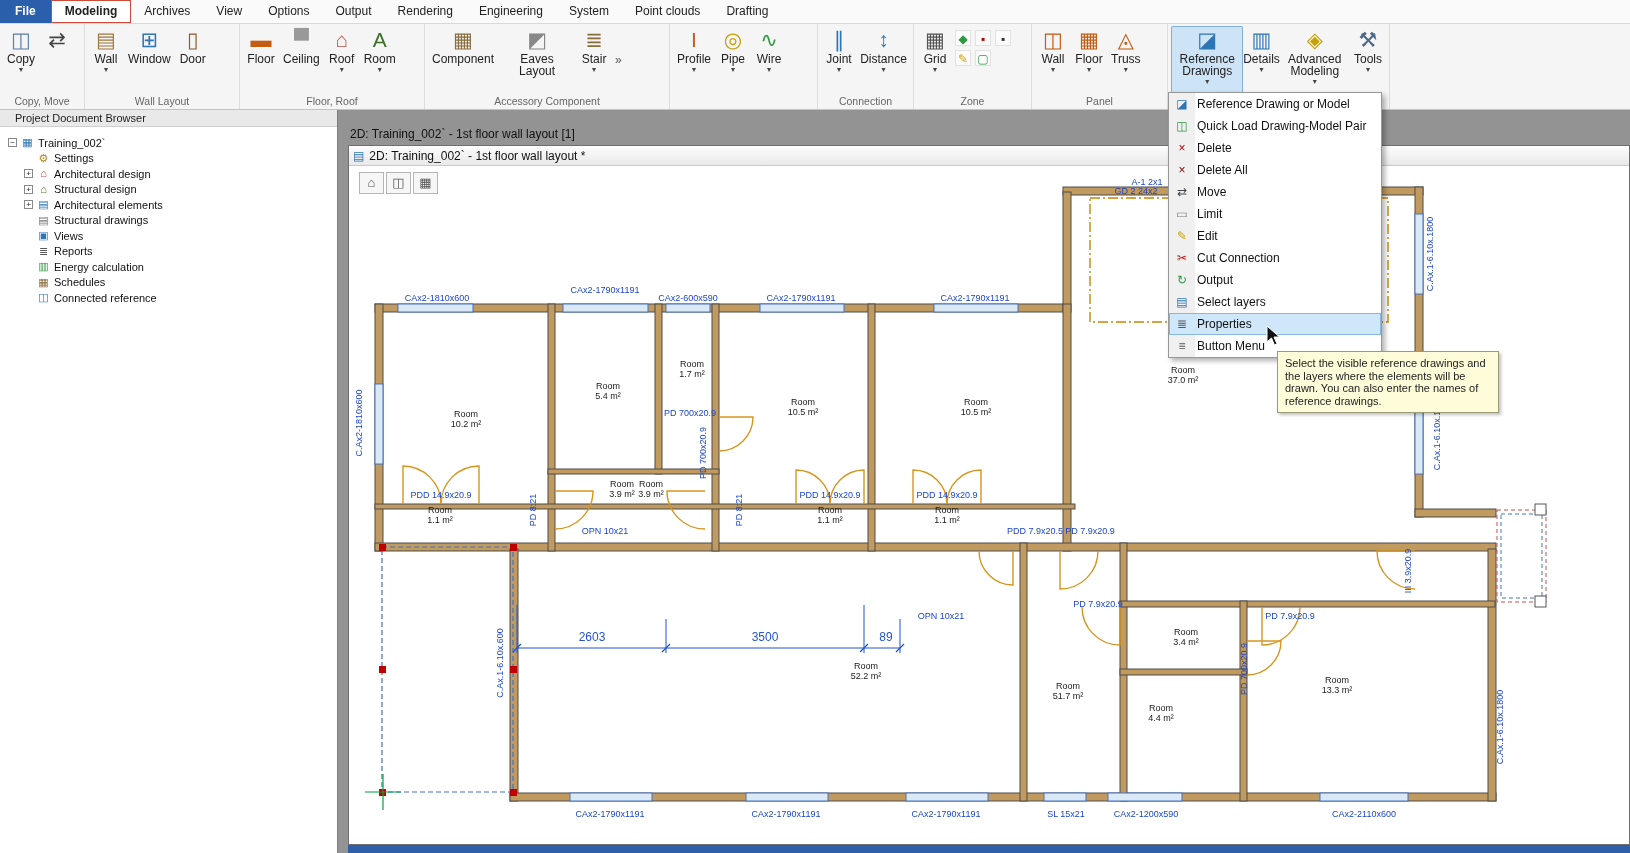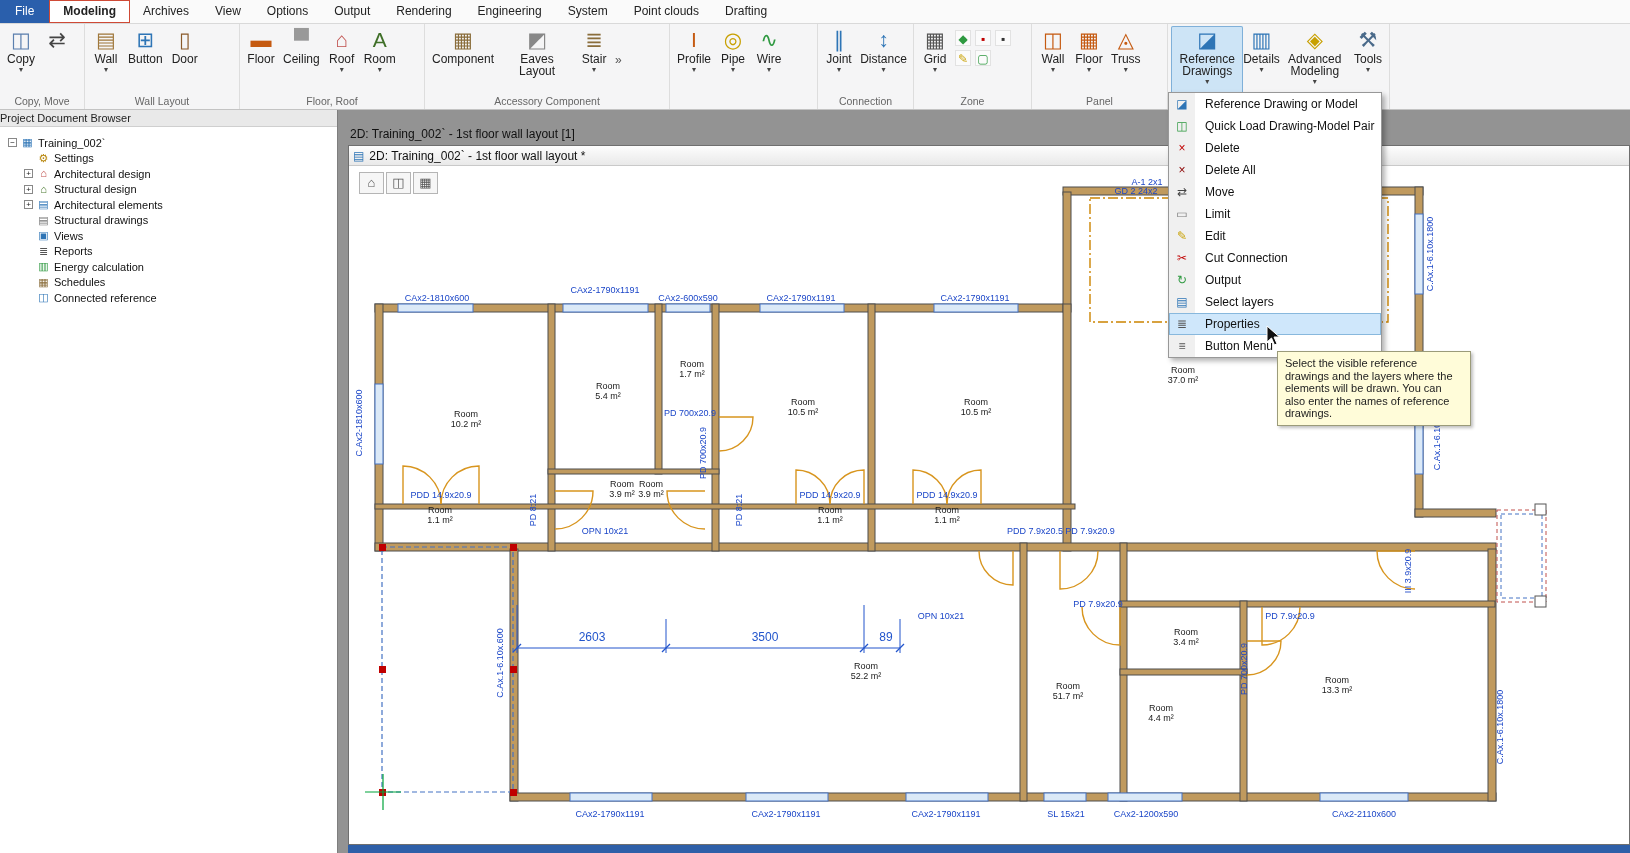--- a/index.html
+++ b/index.html
@@ -2,41 +2,41 @@
 <html><head>
 <meta charset="utf-8">
 <style>
 *{box-sizing:border-box;margin:0;padding:0}
 html,body{width:1630px;height:853px}
 body{position:relative;font-family:"Liberation Sans",sans-serif;background:#8f8f8f;overflow:hidden;font-size:12px}
 
 
 .menubar{position:absolute;left:0;top:0;width:100%;height:24px;background:#fafafa;border-bottom:1px solid #d9d9d9;display:flex;align-items:stretch;z-index:20}
 .mb-item{padding:0 13px;line-height:23px;color:#222;font-size:12px;cursor:default}
-.mb-item.file{background:#2a5fac;color:#fff;font-weight:normal;padding:0 15px}
+.mb-item.file{background:#2a5fac;color:#fff;font-weight:bold;padding:0 15px}
 .mb-item.selected{background:#fff;border:1px solid #cf4a36;line-height:21px;font-weight:bold}
 
 
 .ribbon{position:absolute;left:0;top:24px;width:100%;height:86px;background:#f5f5f6;border-bottom:1px solid #c3c3c3;display:flex;z-index:20}
 .rgroup{height:100%;display:flex;flex-direction:column;border-right:1px solid #ddd;flex:0 0 auto}
 .rbtns{flex:1;display:flex;align-items:stretch;padding:2px 3px 0 3px}
 .rbtn{display:flex;flex-direction:column;align-items:center;padding:1px 4px 0 4px;border-radius:2px;min-width:36px;max-width:78px}
 .rbtn .ricon{font-size:21px;line-height:26px;height:26px}
 .rlabel{font-size:12px;color:#222;text-align:center;line-height:12px}
 .rarrow{font-size:8px;color:#444;line-height:9px}
 .rbtn.active{background:#cde4f6;box-shadow:inset 0 0 0 1px #7fb0d9}
 .rglabel{height:15px;font-size:10.5px;color:#666;text-align:center;line-height:14px;white-space:nowrap;overflow:hidden}
 .smallcol{display:flex;flex-direction:column;justify-content:flex-start;gap:4px;padding:4px 2px}
 .smallrow{display:flex;gap:4px}
 .sicon{width:16px;height:16px;font-size:12px;line-height:16px;text-align:center;border:1px solid #e2e2e2;background:#fbfbfb}
 .overflowbtn{align-self:center;color:#555;font-size:12px;padding:0 3px}
 
 
 .sidebar{position:absolute;left:0;top:110px;width:338px;bottom:0;background:#fff;border-right:1px solid #7e7e7e;z-index:10}
-.sb-header{height:17px;background:#e9e9e9;border-bottom:1px solid #cfcfcf;font-size:11px;line-height:16px;padding-left:0;color:#222}
+.sb-header{height:17px;background:#e9e9e9;border-bottom:1px solid #cfcfcf;font-size:11px;line-height:16px;padding-left:15px;color:#222}
 .tree{padding:8px 0 0 8px}
 .trow{height:15.5px;display:flex;align-items:center;font-size:11px;color:#111;white-space:nowrap}
 .texp{flex:0 0 9px;width:9px;height:9px;border:1px solid #888;background:#fff;font-size:8px;line-height:7px;text-align:center;color:#222;margin-right:4px}
 .tnoexp{flex:0 0 13px}
 .ticon{width:13px;margin-right:4px;text-align:center;font-size:11px;line-height:13px}
 
 
 .main{position:absolute;left:338px;top:110px;right:0;bottom:0;background:#939393}
 .bgtab{position:absolute;left:12px;top:17px;font-size:12px;color:#111;z-index:1}
 .dwin{position:absolute;left:10px;top:35px;right:0;height:700px;background:#fff;border:1px solid #6f6f6f;z-index:2}
@@ -45,25 +45,25 @@
 .dcanvas{position:absolute;left:0;top:20px;right:0;bottom:0;background:#fff;overflow:hidden}
 .ctoolbar{position:absolute;left:10px;top:6px;display:flex;gap:2px;z-index:5}
 .cbtn{width:25px;height:22px;border:1px solid #b5b5b5;background:#f6f6f6;font-size:13px;text-align:center;line-height:20px;color:#555}
 .plansvg{position:absolute;left:0;top:0}
 .bluestrip{position:absolute;left:10px;top:735px;right:0;height:8px;background:#2e5fa8}
 
 
 .ctxmenu{position:absolute;left:1168px;top:92px;width:214px;background:linear-gradient(to right,#f0f0f0 26px,#fff 26px);border:1px solid #989898;box-shadow:3px 3px 5px rgba(0,0,0,.3);z-index:50}
 .mi{height:22px;display:flex;align-items:center;font-size:12px;color:#111}
 .mi .micon{width:26px;text-align:center;font-size:12px;flex:0 0 26px}
-.mi .mlabel{padding-left:10px;white-space:nowrap}
+.mi .mlabel{padding-left:2px;white-space:nowrap}
 .mi.hl{background:#cfe7fb;box-shadow:inset 0 0 0 1px #88b8dd}
 
 
-.tooltip{position:absolute;left:1277px;top:351px;width:194px;background:#fffcd9;border:1px solid #9b9b7a;box-shadow:2px 2px 3px rgba(0,0,0,.25);padding:5px 7px;font-size:11px;line-height:12.5px;color:#222;z-index:60}
+.tooltip{position:absolute;left:1277px;top:351px;width:222px;background:#fffcd9;border:1px solid #9b9b7a;box-shadow:2px 2px 3px rgba(0,0,0,.25);padding:5px 7px;font-size:11px;line-height:12.5px;color:#222;z-index:60}
 .cursor{position:absolute;left:1266px;top:325px;z-index:70}
 </style>
 </head>
 <body>
 
 <div class="menubar">
     <div class="mb-item file">File</div>
     <div class="mb-item selected">Modeling</div>
     <div class="mb-item">Archives</div>
     <div class="mb-item">View</div>
@@ -92,21 +92,21 @@
     </div>
     <div class="rgroup" style="width: 155px;">
       <div class="rbtns">
         <div class="rbtn">
           <span class="ricon" style="color: rgb(160, 120, 60);">▤</span>
           <span class="rlabel">Wall</span>
           <span class="rarrow">▾</span>
         </div>
         <div class="rbtn">
           <span class="ricon" style="color: rgb(46, 117, 182);">⊞</span>
-          <span class="rlabel">Button</span>
+          <span class="rlabel">Window</span>
         </div>
         <div class="rbtn">
           <span class="ricon" style="color: rgb(138, 90, 42);">▯</span>
           <span class="rlabel">Door</span>
         </div>
       </div>
       <div class="rglabel">Wall Layout</div>
     </div>
     <div class="rgroup" style="width: 185px;">
       <div class="rbtns">

